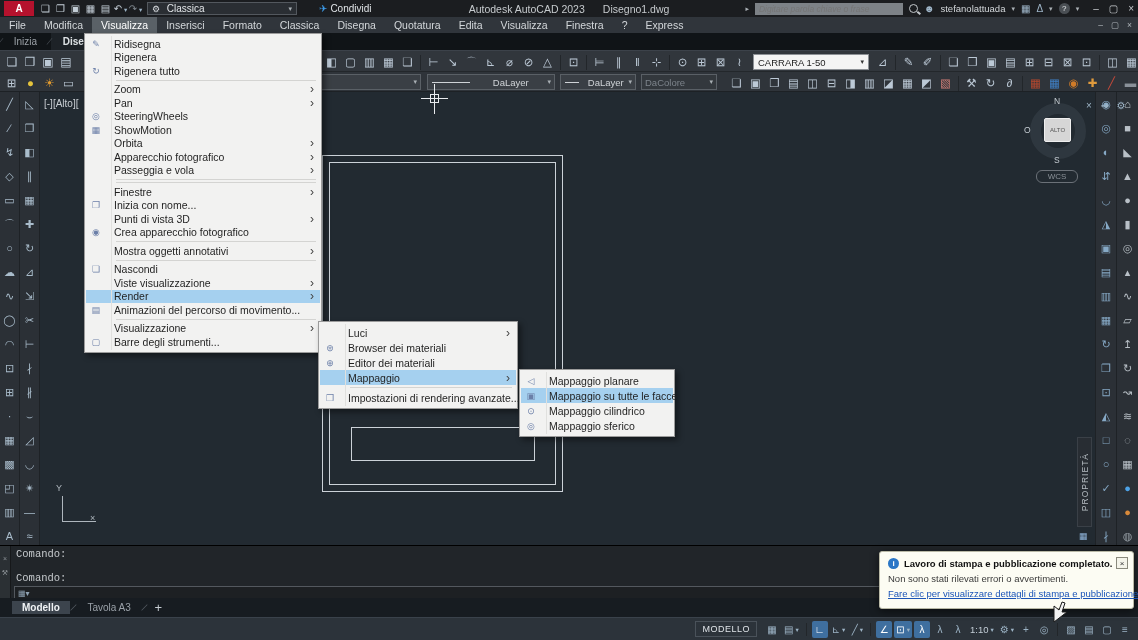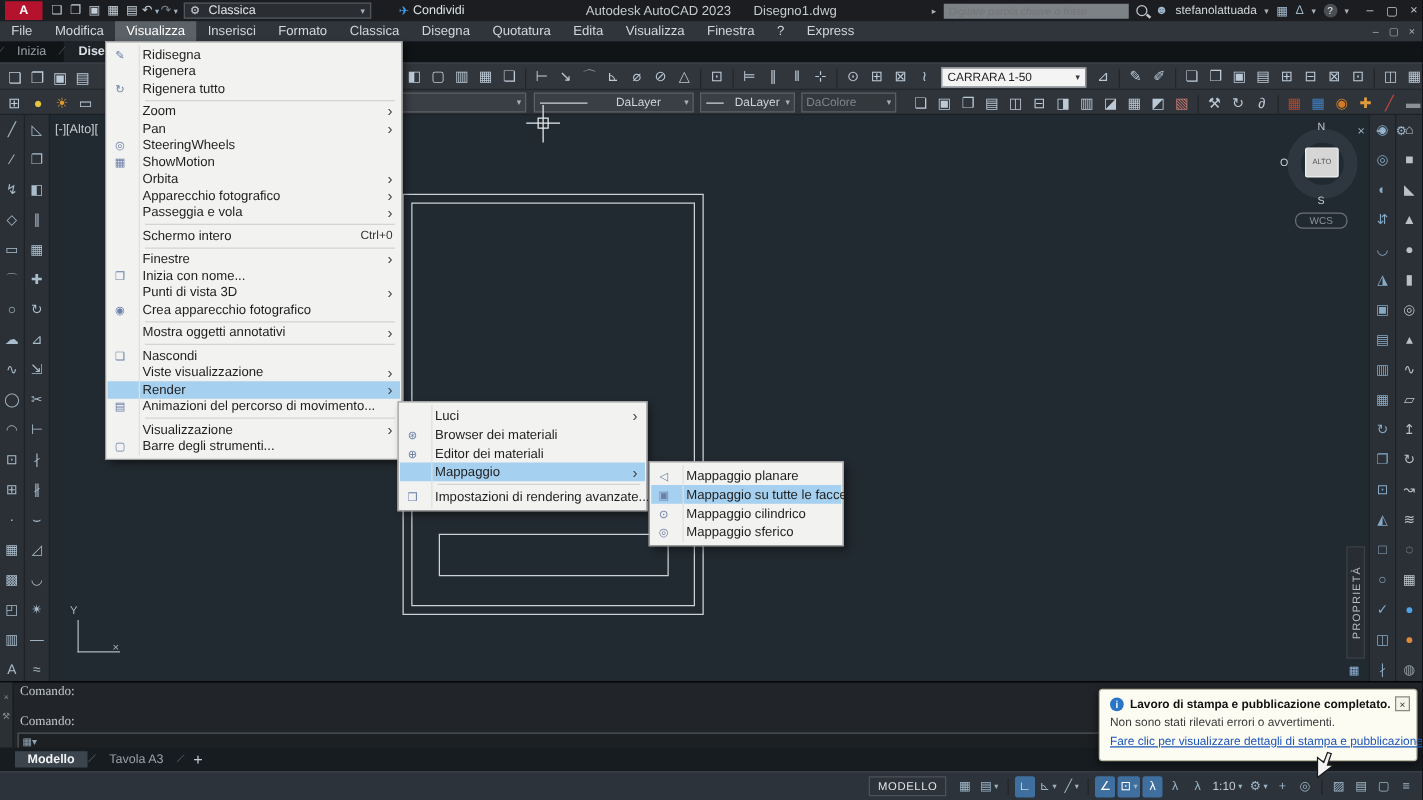--- a/index.html
+++ b/index.html
@@ -125,21 +125,21 @@
   .mrt{padding-right:6px;font-size:9.5px;color:#333}
   .mrt.arr{font-size:12px;color:#444;line-height:10px}
   .msep{height:1px;background:#d4d4d2;margin:2px 4px 2px 30px}
 
   
   .cmd{position:absolute;left:0;top:545px;width:1138px;height:53px;background:#212529;
        border-top:1px solid #000;z-index:3}
   .cmdstrip{position:absolute;left:0;top:0;width:11px;height:53px;background:#2b3034;
             border-right:1px solid #16181a;display:flex;flex-direction:column;align-items:center;
             gap:7px;padding-top:9px;color:#8b9196;font-size:7px}
-  .cmdline{position:absolute;left:16px;font-family:Liberation Serif, serif;font-size:10.5px;color:#c5c9cc;white-space:pre}
+  .cmdline{position:absolute;left:16px;font-family:Liberation Mono, monospace;font-size:10.5px;color:#c5c9cc;white-space:pre}
   .cmdinput{position:absolute;left:14px;top:40px;width:1118px;height:14px;background:#1d2023;
             border:1px solid #53585e;display:flex;align-items:center;padding:0 3px;gap:3px}
   .cmdinput .pic{color:#8fa3b4;font-size:8px}
   .cmdinput input{flex:1;background:transparent;border:none;outline:none;color:#9ba0a5;
                   font-family:"DejaVu Sans Mono",monospace;font-size:10.5px;font-style:italic}
 
   
   .ltabs{position:absolute;left:0;top:598px;width:1138px;height:19px;background:#171c21;
          display:flex;align-items:center;padding-left:12px;font-size:10px;color:#9aa1a8;z-index:3}
   .ltab{padding:1px 10px}
@@ -521,25 +521,20 @@
         <span class="mico"></span>
         <span class="mlb">Apparecchio fotografico</span>
         <span class="mrt arr">›</span>
       </div>
       <div class="mitem">
         <span class="mico"></span>
         <span class="mlb">Passeggia e vola</span>
         <span class="mrt arr">›</span>
       </div>
       <div class="msep"></div>
-      <div class="mitem">
-        <span class="mico"></span>
-        <span class="mlb">Schermo intero</span>
-        <span class="mrt">Ctrl+0</span>
-      </div>
       <div class="msep"></div>
       <div class="mitem">
         <span class="mico"></span>
         <span class="mlb">Finestre</span>
         <span class="mrt arr">›</span>
       </div>
       <div class="mitem">
         <span class="mico">❐</span>
         <span class="mlb">Inizia con nome...</span>
         <span class="mrt"></span>

